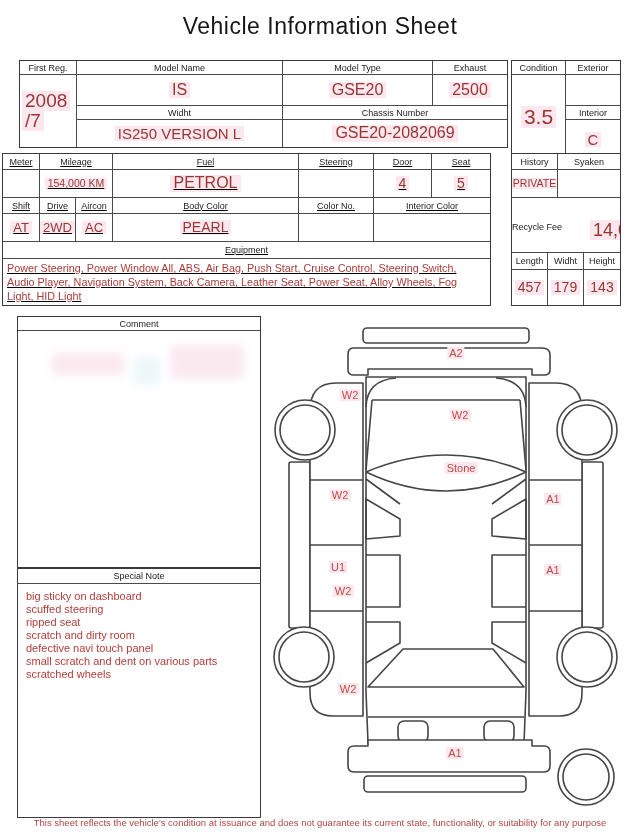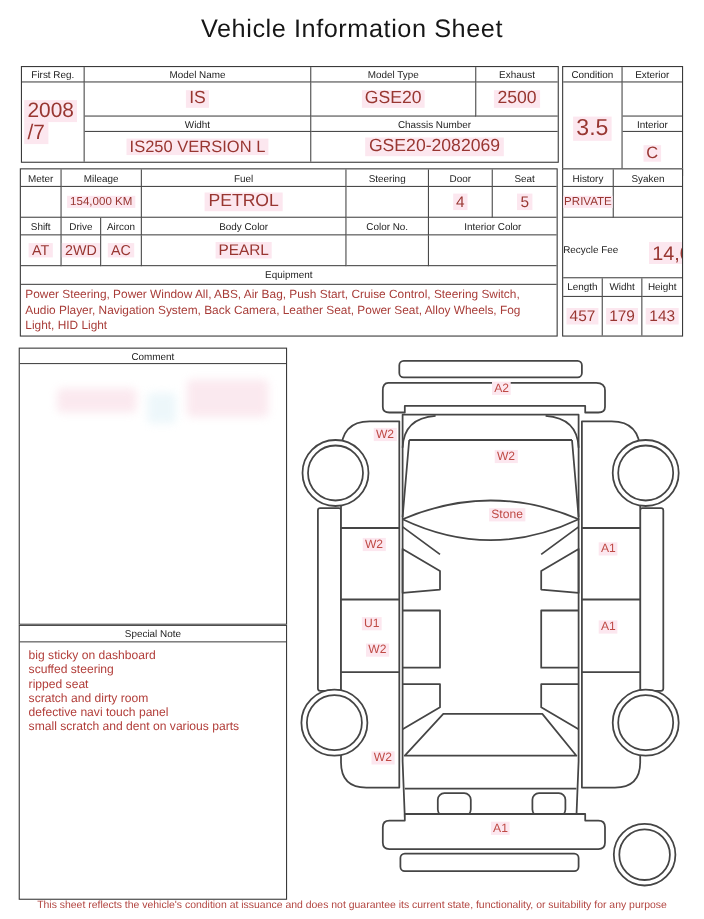--- a/index.html
+++ b/index.html
@@ -88,21 +88,21 @@
           <span class="hl">3.5</span>
         </div>
       <div class="cell val bb" style="grid-area:2/2"></div>
       <div class="cell hdr bb" style="grid-area:3/2">Interior</div>
       <div class="cell val v-15" style="grid-area:4/2">
           <span class="hl">C</span>
         </div>
     </div>
   </div>
 
-  <div class="box" style="left:18px;top:153px;width:489px;height:153px;">
+  <div class="box" style="left:2px;top:153px;width:489px;height:153px;text-decoration:underline;">
     <div class="grid" style="grid-template-columns:37px 36px 37px 186px 75px 58px 1fr;grid-template-rows:16px 28px 16px 28px 17px 1fr;">
       <div class="cell hdr br bb" style="grid-area:1/1">Meter</div>
       <div class="cell hdr br bb" style="grid-area:1/2/2/4">Mileage</div>
       <div class="cell hdr br bb" style="grid-area:1/4">Fuel</div>
       <div class="cell hdr br bb" style="grid-area:1/5">Steering</div>
       <div class="cell hdr br bb" style="grid-area:1/6">Door</div>
       <div class="cell hdr bb" style="grid-area:1/7">Seat</div>
 
       <div class="cell val br bb" style="grid-area:2/1"></div>
       <div class="cell val v-10 br bb" style="grid-area:2/2/3/4">
@@ -188,20 +188,21 @@
 
   <div class="box" style="left:17px;top:568px;width:244px;height:250px;">
     <div class="panel-h" style="height:14px;">Special Note</div>
     <div class="note-body">
       <div>big sticky on dashboard</div>
       <div>scuffed steering</div>
       <div>ripped seat</div>
       <div>scratch and dirty room</div>
       <div>defective navi touch panel</div>
       <div>small scratch and dent on various parts</div>
+      <div>scratched wheels</div>
     </div>
   </div>
 
   <div class="diagram">
     <svg width="370" height="492" viewBox="0 0 370 492">
       <g stroke="#454545" stroke-width="1.6" fill="none" stroke-linejoin="round">
 
         <rect x="19" y="137" width="21" height="166" rx="2" fill="#fff"></rect>
         <rect x="312" y="137" width="21" height="166" rx="2" fill="#fff"></rect>
 

